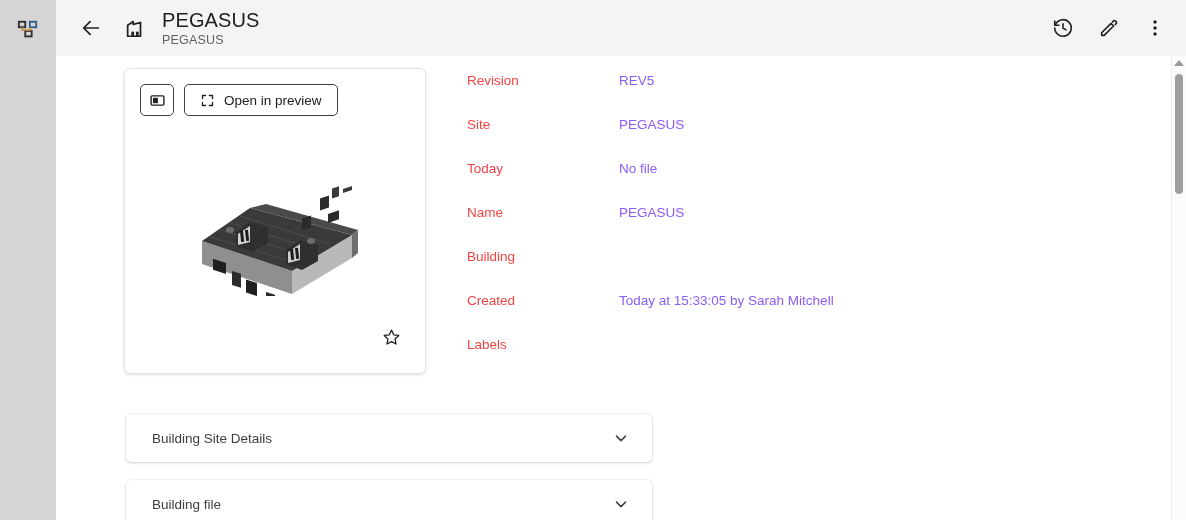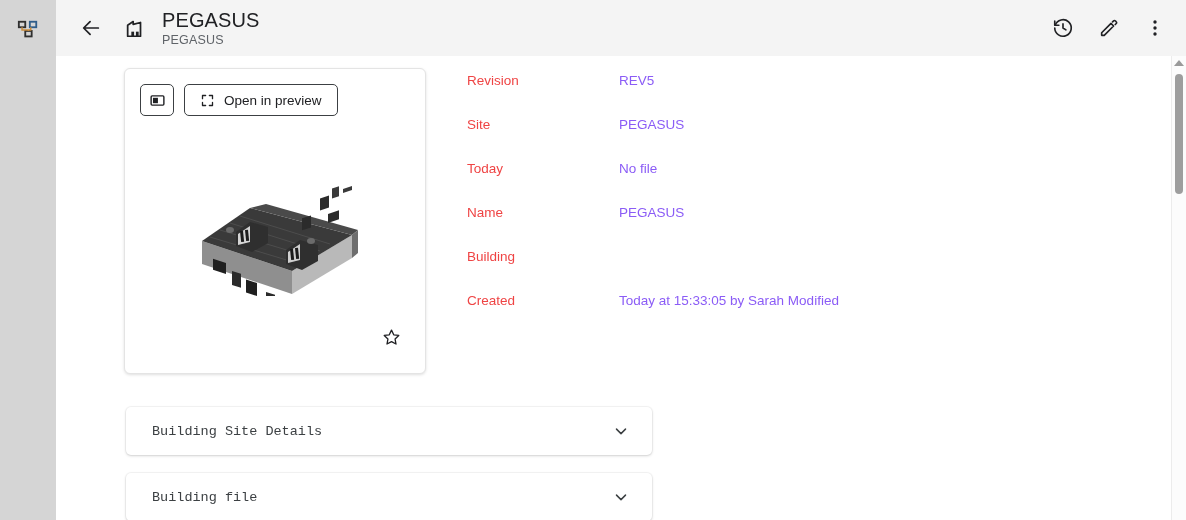--- a/index.html
+++ b/index.html
@@ -90,21 +90,20 @@
 
   
   .panels { padding:33px 0 0 70px; display:flex; flex-wrap:wrap; gap:18px 18px; }
   .panel {
     width:526px; height:48px;
     background:#ffffff; border-radius:5px;
     box-shadow:0 1px 3px rgba(0,0,0,.16), 0 0 0 1px rgba(0,0,0,.035);
     display:flex; align-items:center; justify-content:space-between;
     padding:0 22px 0 26px;
     cursor:pointer;
-    font-family:Liberation Mono, monospace;
   }
   .panel-title { font-size:13.5px; color:#3c4043; }
 
   
   .vscroll {
     position:absolute; top:0; right:0; width:15px; bottom:0;
     background:#fcfcfc; border-left:1px solid #ececec;
     display:flex; flex-direction:column; align-items:center;
     padding-top:4px;
   }
@@ -259,21 +258,25 @@
             </div>
             <div class="prop-row">
               <div class="prop-label">Name</div>
               <div class="prop-value">PEGASUS</div>
             </div>
             <div class="prop-row">
               <div class="prop-label">Building</div>
             </div>
             <div class="prop-row">
               <div class="prop-label">Created</div>
-              <div class="prop-value">Today at 15:33:05 by Sarah Modified</div>
+              <div class="prop-value">Today at 15:33:05 by Sarah Mitchell</div>
+            </div>
+            <div class="prop-row">
+              <div class="prop-label">Labels</div>
+              <div class="prop-value"></div>
             </div>
           </div>
         </div>
 
         <div class="panels">
           <div class="panel">
             <span class="panel-title">Building Site Details</span>
             <svg width="18" height="18" viewBox="0 0 24 24">
               <path d="M6 9.5l6 6 6-6" fill="none" stroke="#3c4043" stroke-width="2" stroke-linecap="round" stroke-linejoin="round"></path>
             </svg>

